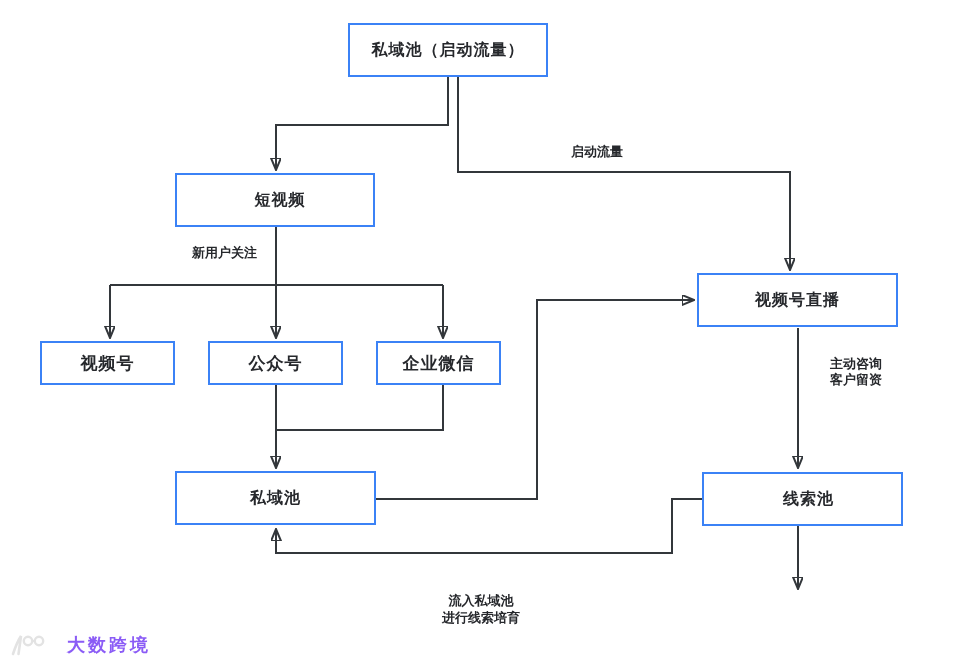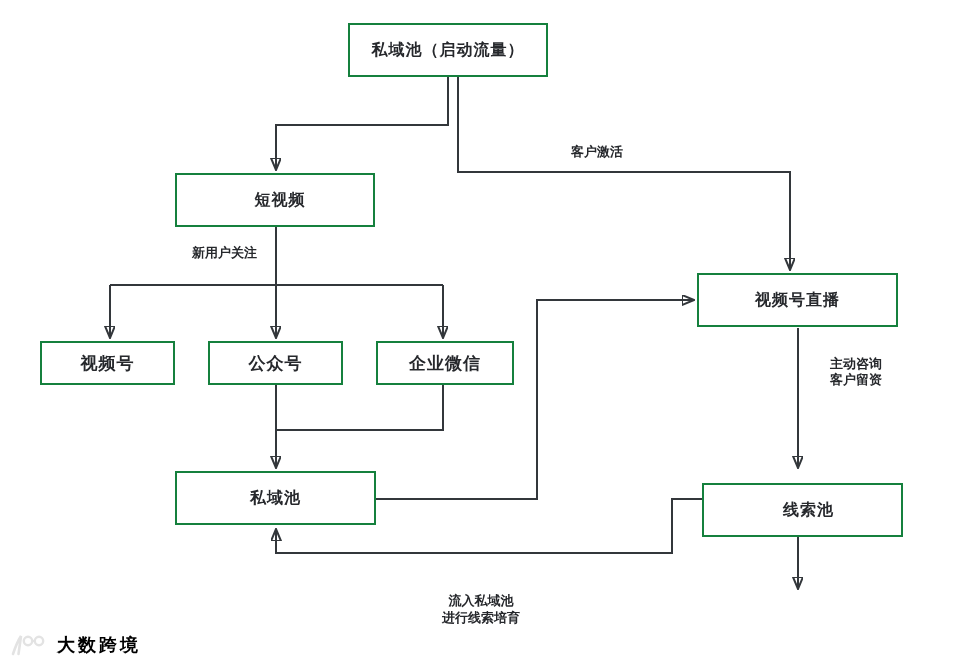--- a/index.html
+++ b/index.html
@@ -23,41 +23,41 @@
     height: 668px;
   }
   svg.edges path {
     fill: none;
     stroke: #33373b;
     stroke-width: 2;
   }
   .node {
     position: absolute;
     box-sizing: border-box;
-    border: 2px solid #15803d;
+    border: 2px solid #3b82f6;
     background: #ffffff;
     display: flex;
     align-items: center;
     justify-content: center;
     color: #26282c;
     font-weight: 700;
     letter-spacing: 1px;
     white-space: nowrap;
   }
   .node-lg { font-size: 16px; }
   .node-sm { font-size: 17px; }
 
   #n-seed        { left: 348px; top:  23px; width: 200px; height: 54px; }
   #n-short       { left: 175px; top: 173px; width: 200px; height: 54px; padding-left: 10px; }
   #n-live        { left: 697px; top: 273px; width: 201px; height: 54px; }
   #n-vchannel    { left:  40px; top: 341px; width: 135px; height: 44px; }
   #n-official    { left: 208px; top: 341px; width: 135px; height: 44px; }
-  #n-wecom       { left: 376px; top: 341px; width: 138px; height: 44px; }
+  #n-wecom       { left: 376px; top: 341px; width: 125px; height: 44px; }
   #n-private     { left: 175px; top: 471px; width: 201px; height: 54px; }
-  #n-leads       { left: 702px; top: 483px; width: 201px; height: 54px; padding-left: 12px; }
+  #n-leads       { left: 702px; top: 472px; width: 201px; height: 54px; padding-left: 12px; }
   #n-deal        { left: 703px; top: 592px; width: 200px; height: 55px; }
 
   .edge-label {
     position: absolute;
     color: #26282c;
     font-size: 13px;
     font-weight: 600;
     line-height: 16px;
     white-space: nowrap;
   }
@@ -65,22 +65,22 @@
   #lbl-follow     { left: 192px; top: 245px; }
   #lbl-inquiry    { left: 830px; top: 356px; }
   #lbl-nurture    { left: 481px; top: 568px; transform: translateX(-50%); text-align: center; line-height: 17px; margin-top: 24px; }
 
   .watermark {
     position: absolute;
     left: 9px;
     top: 633px;
     display: flex;
     align-items: flex-start;
-    gap: 10px;
-    color: #000000;
+    gap: 20px;
+    color: #8b5cf6;
     font-size: 18px;
     font-weight: 700;
     letter-spacing: 3px;
     user-select: none;
   }
 </style>
 </head>
 <body>
 
 <div class="canvas">
@@ -132,21 +132,21 @@
   <div class="node node-sm" id="n-wecom">
     <span>企业微信</span>
   </div>
   <div class="node node-lg" id="n-private">
     <span>私域池</span>
   </div>
   <div class="node node-lg" id="n-leads">
     <span>线索池</span>
   </div>
 
-  <div class="edge-label" id="lbl-activation">客户激活</div>
+  <div class="edge-label" id="lbl-activation">启动流量</div>
   <div class="edge-label" id="lbl-follow">新用户关注</div>
   <div class="edge-label" id="lbl-inquiry">
     <div>主动咨询</div>
     <div>客户留资</div>
   </div>
   <div class="edge-label" id="lbl-nurture">
     <div>流入私域池</div>
     <div>进行线索培育</div>
   </div>
 

